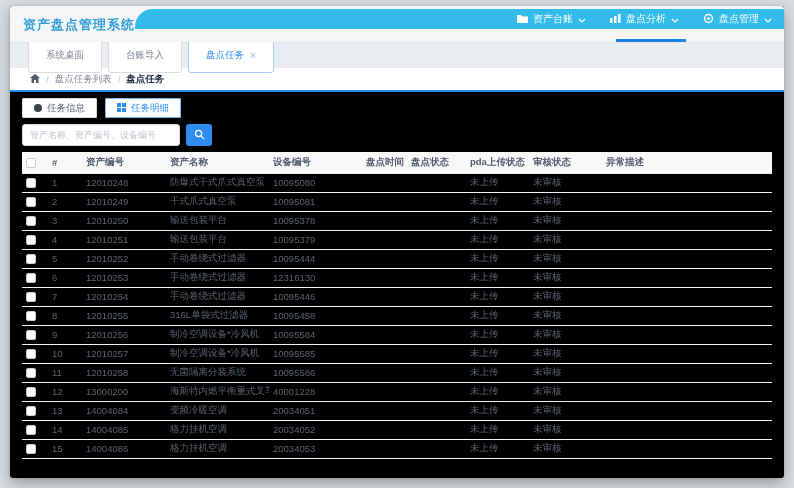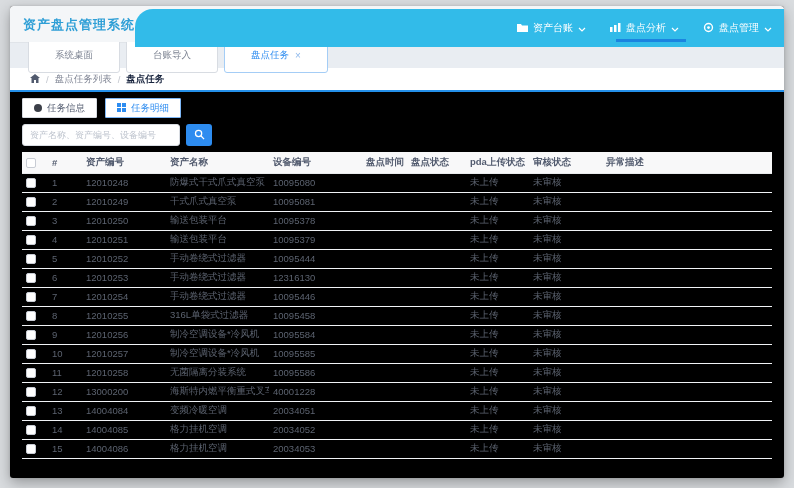--- a/index.html
+++ b/index.html
@@ -14,36 +14,36 @@
     background:#000000; border-radius:3px; overflow:hidden;
     box-shadow:0 5px 14px rgba(0,0,0,.30), 0 0 3px rgba(0,0,0,.12);
   }
   
   .topbar { position:relative; height:36px; background:#f4f6f8; }
   .app-title {
     position:absolute; left:13px; top:10px;
     font-size:13px; font-weight:bold; color:#2f9fd6; letter-spacing:1px; white-space:nowrap;
   }
   .navbar {
-    position:absolute; left:125px; right:0; top:3px; height:38px;
+    position:absolute; left:125px; right:0; top:3px; height:20px;
     background:#32bbe9; border-top-left-radius:18px;
     display:flex; justify-content:flex-end; align-items:center;
   }
   .menu-item {
     display:flex; align-items:center; gap:5px; height:100%;
     padding:0 12px; color:#fff; font-size:10px; cursor:pointer; white-space:nowrap;
   }
   .nav-indicator { position:absolute; left:606px; top:33px; width:70px; height:3px; background:#1b84e0; }
   
   .tabstrip {
     height:26px; background:#e9edf2; border-top:1px solid #e0e4e9;
     display:flex; align-items:center; gap:6px; padding-left:18px;
   }
   .tab {
-    height:35px; display:flex; align-items:center; gap:4px; padding:0 26px;
+    height:35px; display:flex; align-items:center; gap:4px; padding:0 17px;
     background:#fff; border:1px solid #d8dce2; border-radius:3px;
     font-size:9.5px; color:#7a8190; cursor:pointer; white-space:nowrap;justify-content:flex-end;
   }
   .tab.active { color:#2d8cf0; border-color:#a4cdf6; }
   .tab .close { font-size:10px; line-height:1; color:#8fb9ec; margin-left:2px; }
   
   .breadcrumb-row {
     height:24px; background:#fff; border-bottom:2px solid #2490ea;
     display:flex; align-items:center; gap:6px; padding-left:20px;
     font-size:9.5px; color:#808695;

